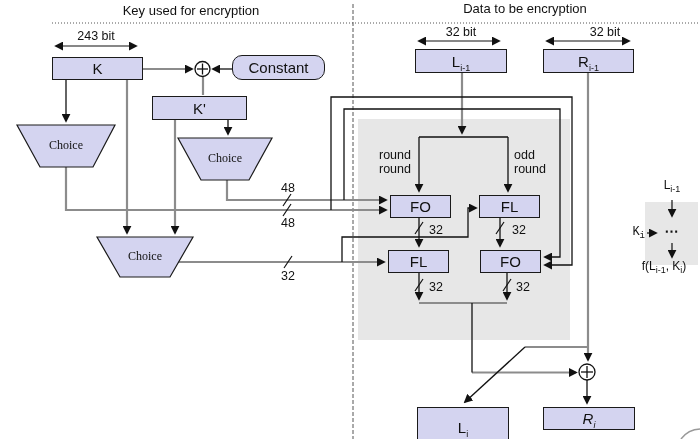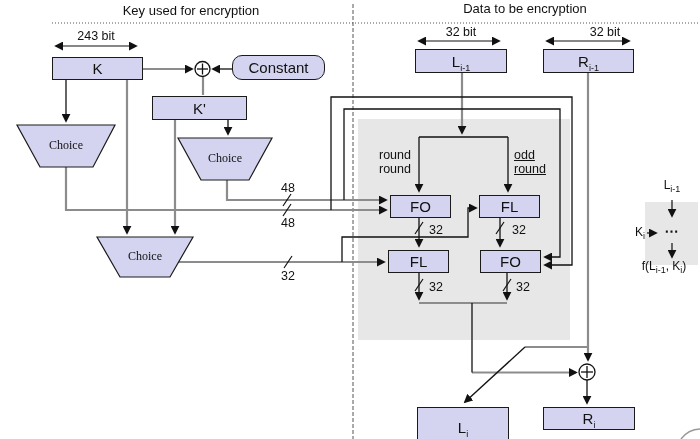--- a/index.html
+++ b/index.html
@@ -143,46 +143,46 @@
     <span><span>L</span><sub>i-1</sub></span>
   </div>
   <div class="box" style="left:543px;top:49px;width:91px;height:24px;">
     <span><span>R</span><sub>i-1</sub></span>
   </div>
 
   <div class="lbl" style="left:379px;top:149px;">
     <div>round</div>
     <div>round</div>
   </div>
-  <div class="lbl" style="left:514px;top:149px;text-decoration:underline;">
+  <div class="lbl" style="left:514px;top:149px;">
     <div>odd</div>
     <div>round</div>
   </div>
 
   <div class="box" style="left:390px;top:195px;width:61px;height:23px;">FO</div>
   <div class="box" style="left:479px;top:195px;width:61px;height:23px;">FL</div>
   <div class="box" style="left:388px;top:250px;width:61px;height:23px;">FL</div>
   <div class="box" style="left:480px;top:250px;width:61px;height:23px;">FO</div>
 
   <div class="lbl num center" style="left:424px;top:224px;width:24px;">32</div>
   <div class="lbl num center" style="left:507px;top:224px;width:24px;">32</div>
   <div class="lbl num center" style="left:424px;top:281px;width:24px;">32</div>
   <div class="lbl num center" style="left:511px;top:281px;width:24px;">32</div>
 
   <div class="box" style="left:417px;top:407px;width:92px;height:40px;">
     <span><span>L</span><sub>i</sub></span>
   </div>
-  <div class="box" style="left:543px;top:407px;width:92px;height:23px;">
+  <div class="box" style="left:543px;top:407px;width:92px;height:23px;font-style:italic;">
     <span><span>R</span><sub>i</sub></span>
   </div>
 
   <div class="lbl mini center" style="left:651px;top:179px;width:42px;">
     <span>L</span><sub>i-1</sub>
   </div>
-  <div class="lbl mini right" style="left:624px;top:226px;width:21px;">
+  <div class="lbl mini right" style="left:624px;top:226px;width:21px;font-family:Liberation Mono, monospace;">
     <span>K</span><sub>i</sub>
   </div>
   <div class="lbl dots center" style="left:660px;top:224px;width:24px;">⋯</div>
   <div class="lbl mini center" style="left:628px;top:260px;width:72px;">
     <span>f(L</span><sub>i-1</sub><span>, K</span><sub>i</sub><span>)</span>
   </div>
 
 </div>
 
 </body></html>

